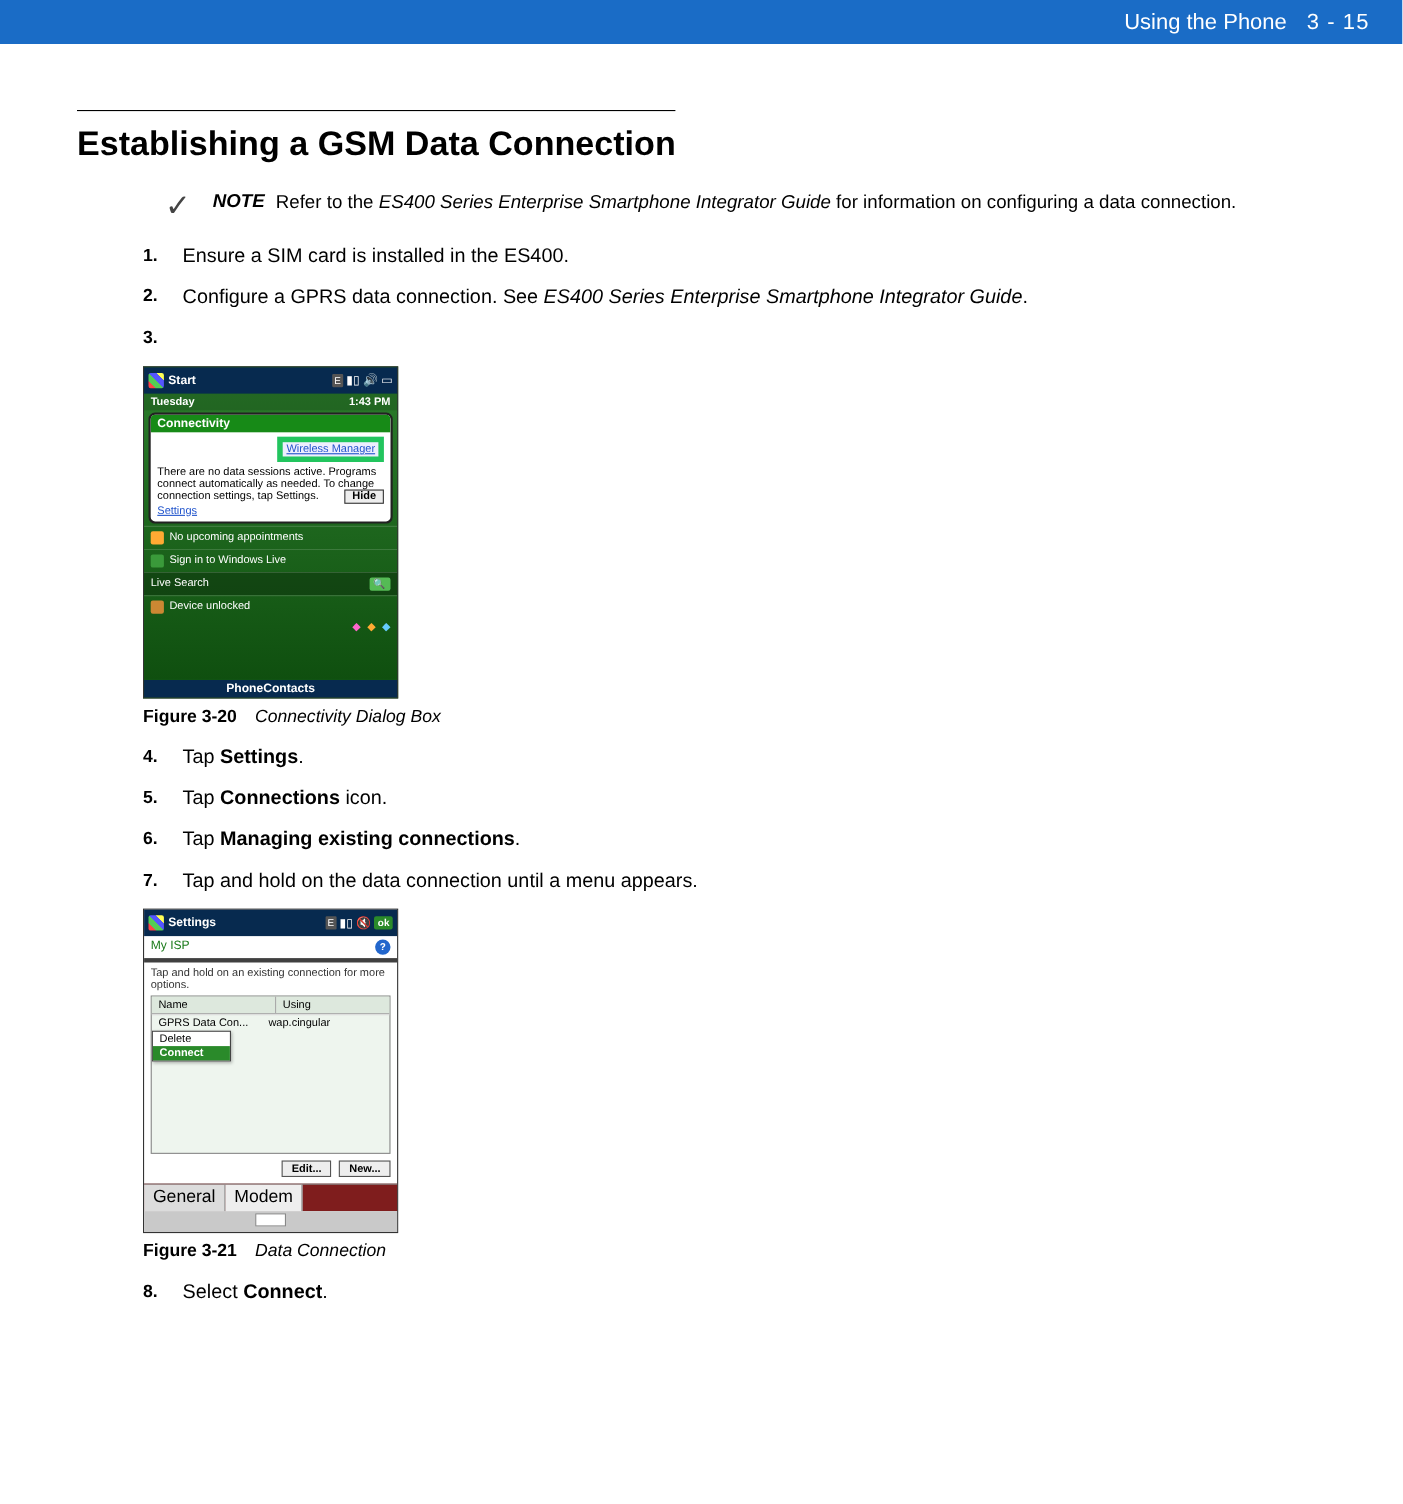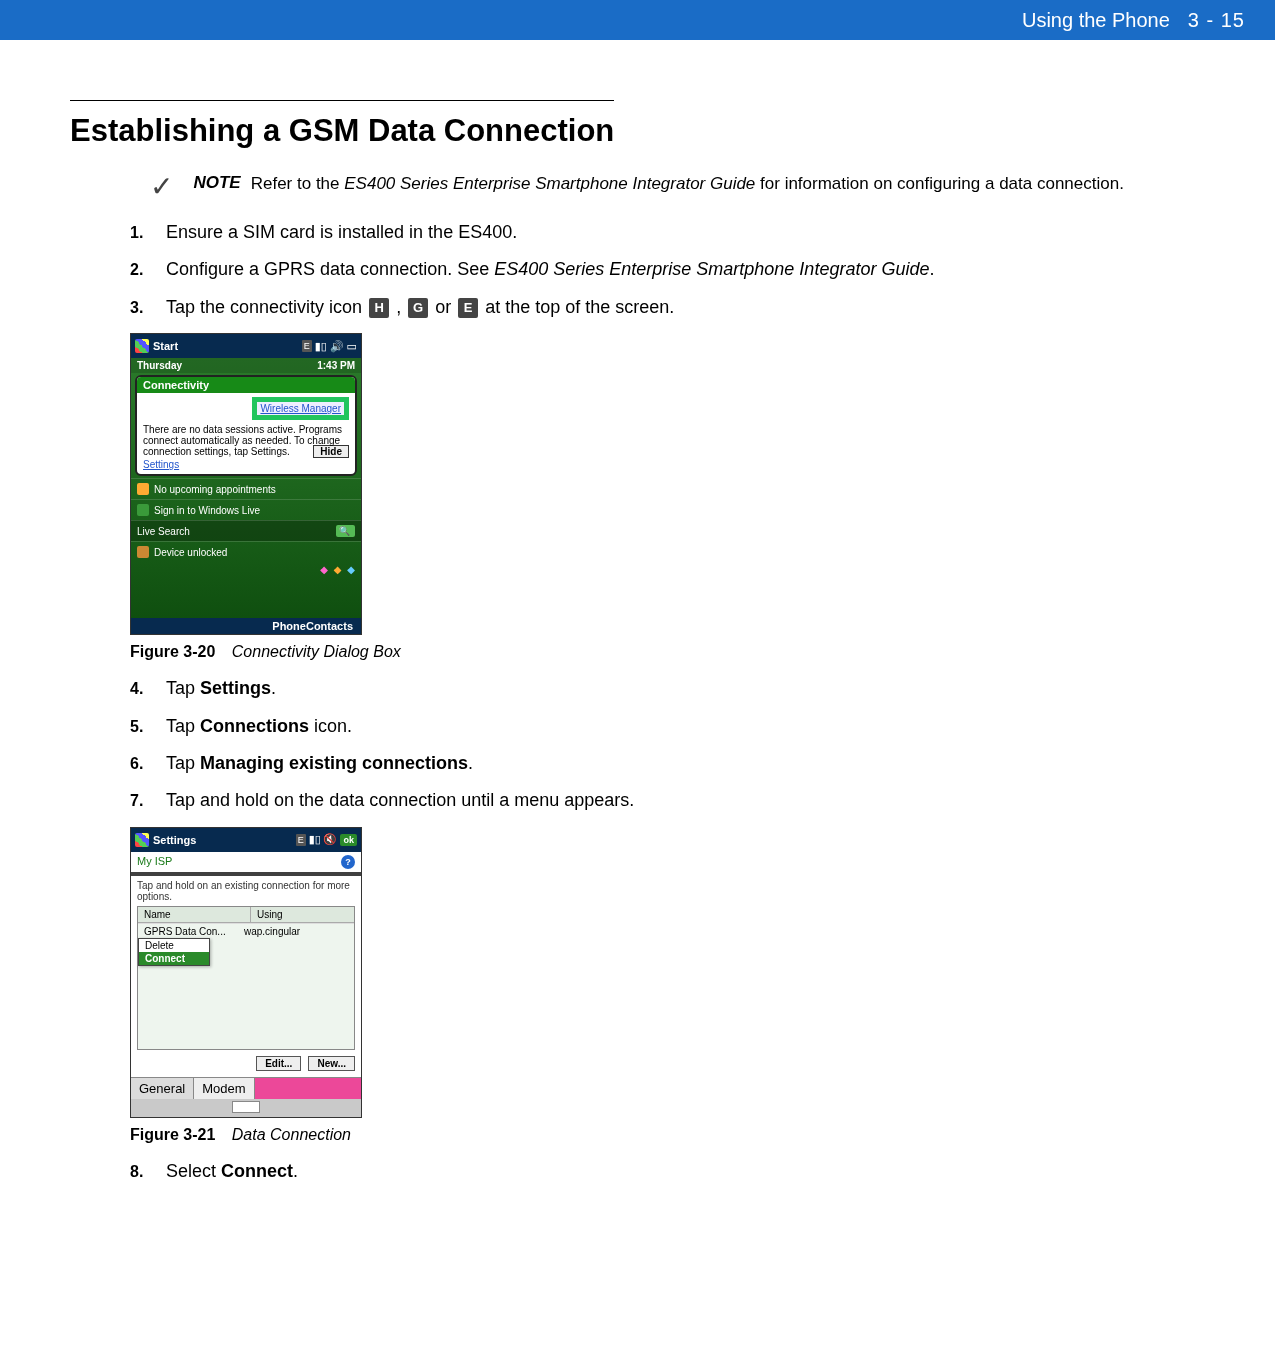--- a/index.html
+++ b/index.html
@@ -179,21 +179,21 @@
   .row-icon {
     display:inline-block; width:12px; height:12px;
     background:#ffaa33; border-radius:2px;
   }
   .darker { background: rgba(0,0,0,0.25); }
   .search-ico {
     background:#55bb55; color:#fff; font-size:9px;
     padding:1px 4px; border-radius:2px; margin-left:auto;
   }
   .bottom-bar {
-    background:#072a4f; display:flex; justify-content: flex-end;
+    background:#072a4f; display:flex; justify-content: center;
     padding:2px 8px; font-weight:bold; font-size:11px;
   }
   .tray-icons { text-align:right; padding:2px 6px; font-size:10px;}
   .tray-icons span { margin-left:3px;}
 
   
   .settings-shot {
     width: 230px;
     border: 1px solid #333;
     font-family: Tahoma, Arial, sans-serif;
@@ -236,22 +236,22 @@
   .cxt-item { padding:1px 6px; font-size:10px;}
   .cxt-connect { background:#2a8a2a; color:#fff; font-weight:bold;}
   .table-filler { height:110px; }
   .btn-row { text-align:right; padding:6px;}
   .winbtn {
     border:1px solid #555; background:#eee;
     font-weight:bold; font-size:10px; padding:1px 8px;
     display:inline-block; margin-left:4px;
   }
   .tab-row {
-    display:flex; background:#ec4899;
-    border-top:1px solid #888; font-size:13px;
+    display:flex; background:#7f1d1d;
+    border-top:1px solid #888; font-size:16px;
   }
   .tab { padding:3px 8px; border-right:1px solid #888; background:#dcdcdc;}
   .tab.active { background:#eee;}
   .sip-row { text-align:center; background:#c9c9c9; padding:2px 0;}
   .sip-ico {
     display:inline-block; width:26px; height:10px;
     background:#fff; border:1px solid #888;
   }
 </style>
 </head>
@@ -280,42 +280,39 @@
       <span class="step-text">Ensure a SIM card is installed in the ES400.</span>
     </div>
     <div class="step">
       <span class="step-num">2.</span>
       <span class="step-text">
         <span>Configure a GPRS data connection. See </span><span class="italic">ES400 Series Enterprise Smartphone Integrator Guide</span><span>.</span>
       </span>
     </div>
     <div class="step">
       <span class="step-num">3.</span>
-      <span class="step-text">
-        <span>Tap the connectivity icon </span><span class="conn-icon">H</span><span> , </span><span class="conn-icon">G</span><span> or </span><span class="conn-icon">E</span><span> at the top of the screen.</span>
-      </span>
     </div>
   </div>
 
   
   <div class="figure">
     <div class="phone-shot">
       <div class="title-bar">
         <span class="win-flag"></span>
         <span class="title-text">Start</span>
         <span class="status-icons">
           <span class="stat-box">E</span>
           <span>▮▯</span>
           <span>🔊</span>
           <span>▭</span>
         </span>
       </div>
       <div class="body-green">
         <div class="day-row">
-          <span>Thursday</span>
+          <span>Tuesday</span>
           <span>1:43 PM</span>
         </div>
         <div class="bubble">
           <div class="bubble-hdr">Connectivity</div>
           <div class="bubble-body">
             <span class="wm-box">Wireless Manager</span>
             <div style="clear:both; padding-top:4px;">There are no data sessions active. Programs connect automatically as needed. To change connection settings, tap Settings.</div>
             <div style="margin-top:2px;">
               <span class="settings-link">Settings</span>
               <span class="hide-btn">Hide</span>

